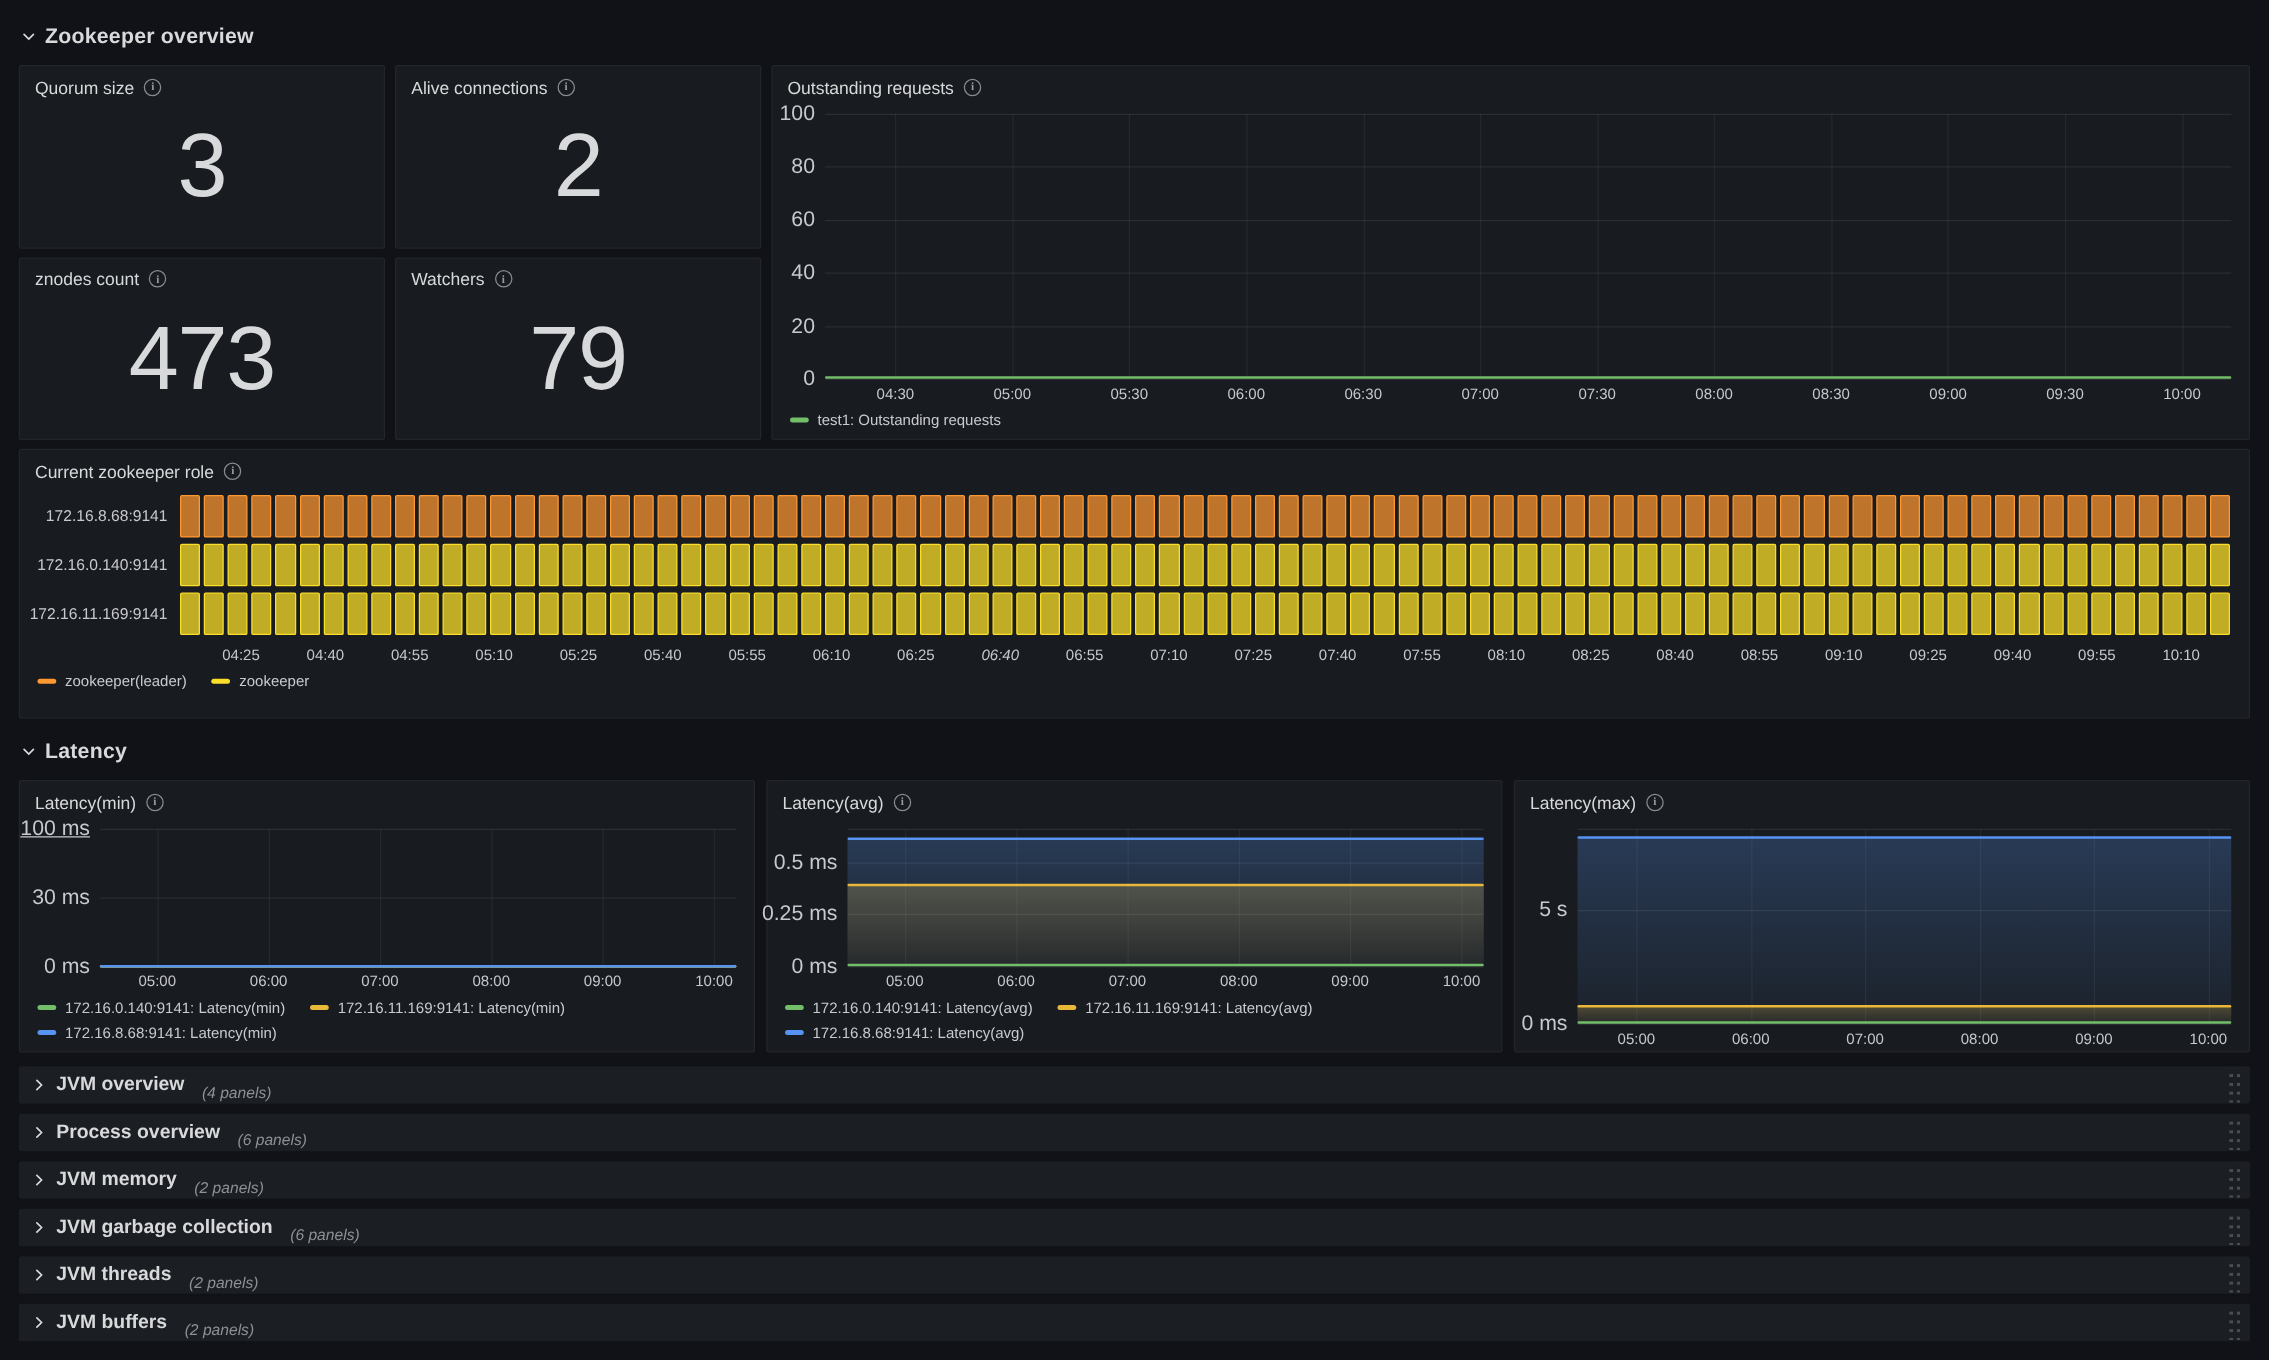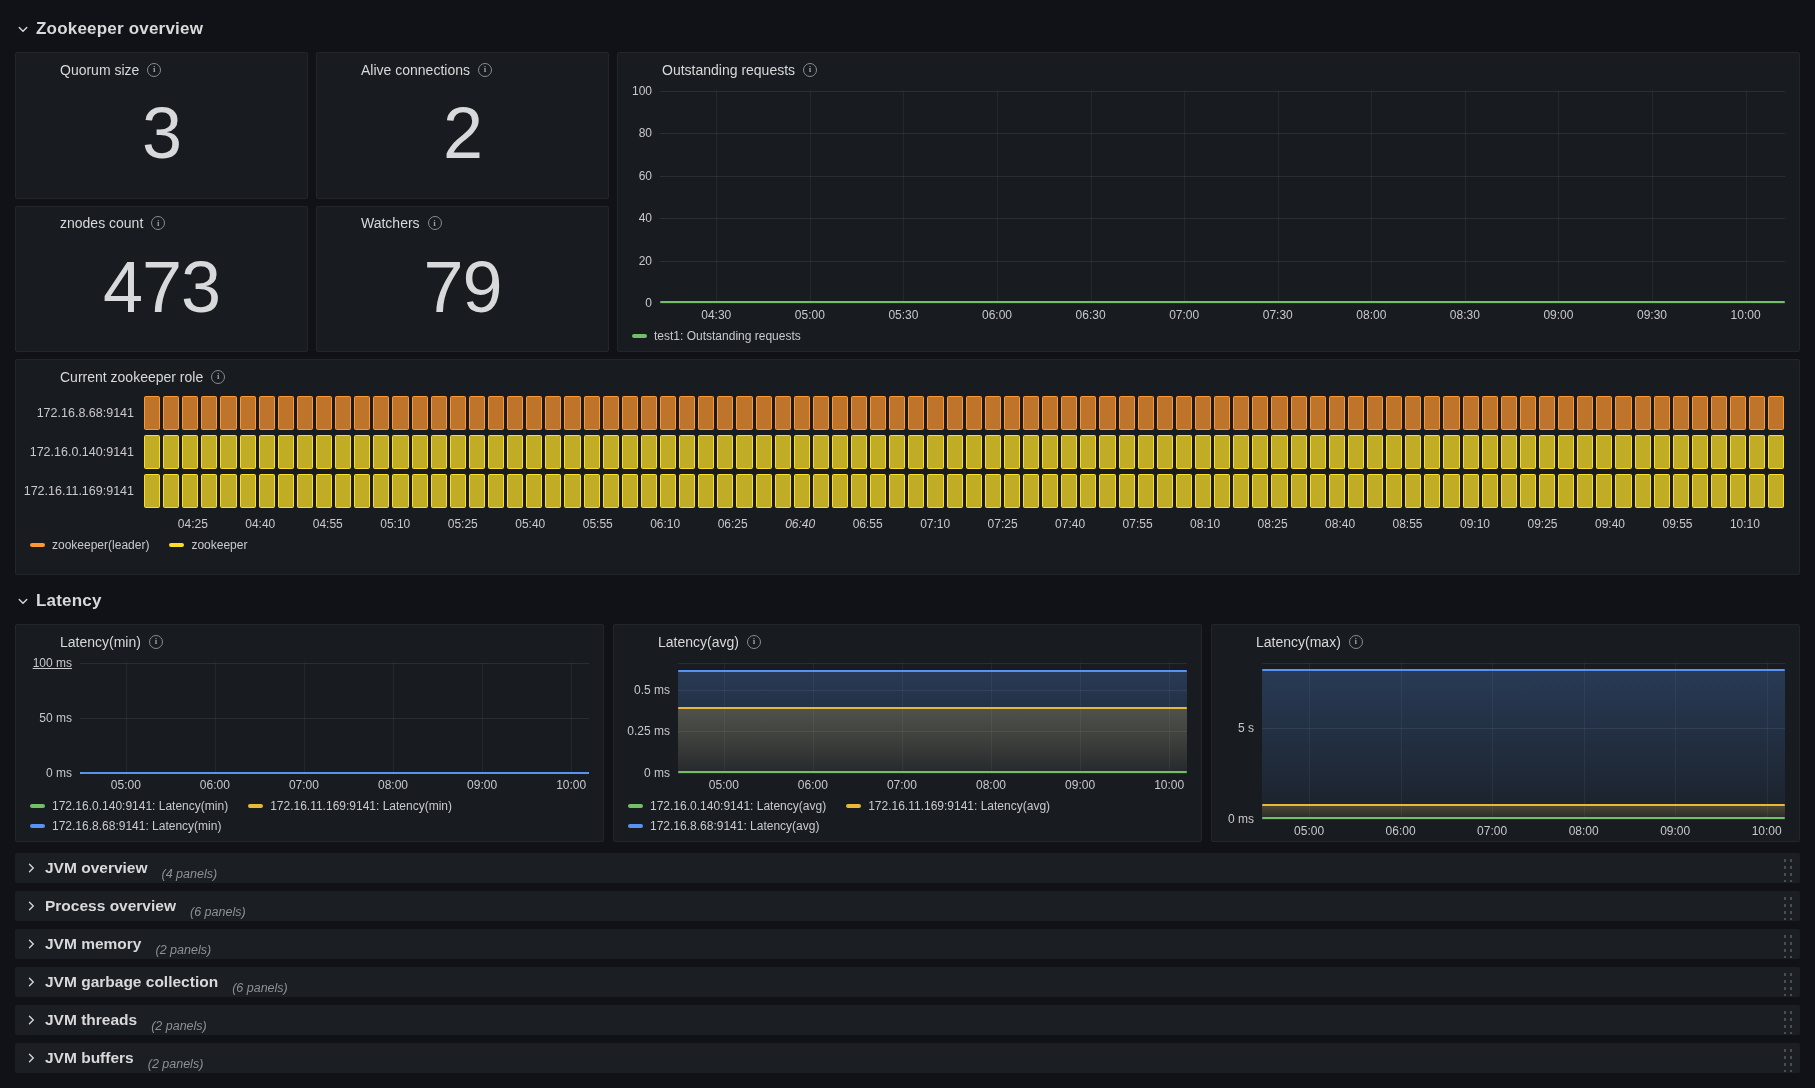--- a/index.html
+++ b/index.html
@@ -8,36 +8,36 @@
   .dashboard { width:1815px; height:1088px; padding:14px 15px 12px 15px; }
 
   
   .section-header { display:flex; align-items:center; gap:7px; height:26px; margin:2px 0 10px 2px; cursor:pointer; }
   .section-header .sec-title { font-size:17px; font-weight:700; color:#d8d9da; letter-spacing:.2px; }
   .chev { display:inline-flex; width:12px; height:12px; }
 
   
   .panel { background:#181b1f; border:1px solid #22252b; border-radius:2px; display:flex; flex-direction:column; }
   .panel-header { display:flex; align-items:center; gap:8px; padding:7px 12px 4px 12px; height:30px; flex:none; }
-  .panel-title { font-size:14px; font-weight:500; color:#d8d9da; white-space:nowrap;margin-left:32px; }
+  .panel-title { font-size:14px; font-weight:500; color:#d8d9da; white-space:nowrap; }
   .info-icon { width:14px; height:14px; border:1.4px solid #888b91; border-radius:50%;
     color:#9a9da3; font-size:9px; font-weight:700; font-family:"Liberation Serif",serif;
     display:inline-flex; align-items:center; justify-content:center; line-height:1; flex:none; }
 
   
   .grid-top { display:grid; grid-template-columns:293px 293px 1fr; grid-template-rows:1fr 1fr; gap:7px 8px; height:300px; }
   .stat-panel { justify-content:flex-start; }
   .stat-value { flex:1; display:flex; align-items:center; justify-content:center;
     font-size:72px; font-weight:500; color:#d8d9da; padding-bottom:14px; letter-spacing:-1px; }
   .span-rows { grid-row:1 / span 2; grid-column:3; }
 
   
   .ts-area { flex:1; display:flex; padding:8px 14px 0 8px; min-height:0; }
   .y-axis { position:relative; width:var(--yw,40px); flex:none; }
-  .y-tick-label { position:absolute; right:8px; transform:translateY(-50%); font-size:12px; color:#c8c9ce; white-space:nowrap; }
+  .y-tick-label { position:absolute; right:8px; transform:translateY(-50%); font-size:17px; color:#c8c9ce; white-space:nowrap; }
   .plot { position:relative; flex:1; }
   .gridline-h { position:absolute; left:0; right:0; height:1px; background:rgba(204,204,220,0.10); }
   .gridline-v { position:absolute; top:0; bottom:0; width:1px; background:rgba(204,204,220,0.07); }
   .area { position:absolute; left:0; right:0; bottom:0; }
   .series-line { position:absolute; left:0; right:0; height:2px; border-radius:1px; }
   .x-axis { position:relative; height:19px; flex:none; margin:3px 14px 0 calc(var(--yw,40px) + 8px); }
   .x-tick-label { position:absolute; top:2px; transform:translateX(-50%); font-size:12px; color:#c8c9ce; white-space:nowrap; }
   .legend { display:flex; flex-wrap:wrap; column-gap:20px; row-gap:6px; padding:4px 14px 8px 14px; flex:none; }
   .legend-item { display:flex; align-items:center; gap:7px; cursor:pointer; }
   .legend-dash { width:15px; height:4px; border-radius:2px; flex:none; }
@@ -508,21 +508,21 @@
   <div class="grid-latency">
 
     <div class="panel" style="--yw:56px">
       <div class="panel-header">
         <span class="panel-title">Latency(min)</span>
         <span class="info-icon">i</span>
       </div>
       <div class="ts-area">
         <div class="y-axis">
             <div class="y-tick-label" style="top: 0%; text-decoration: underline;">100 ms</div>
-            <div class="y-tick-label" style="top: 50%;">50 ms</div>
+            <div class="y-tick-label" style="top: 50%;">30 ms</div>
             <div class="y-tick-label" style="top: 100%;">0 ms</div>
           </div>
         <div class="plot">
             <div class="gridline-h" style="top: 0%;"></div>
             <div class="gridline-h" style="top: 50%;"></div>
             <div class="gridline-h" style="top: 100%;"></div>
             <div class="gridline-v" style="left: 9%;"></div>
             <div class="gridline-v" style="left: 26.5%;"></div>
             <div class="gridline-v" style="left: 44%;"></div>
             <div class="gridline-v" style="left: 61.5%;"></div>

